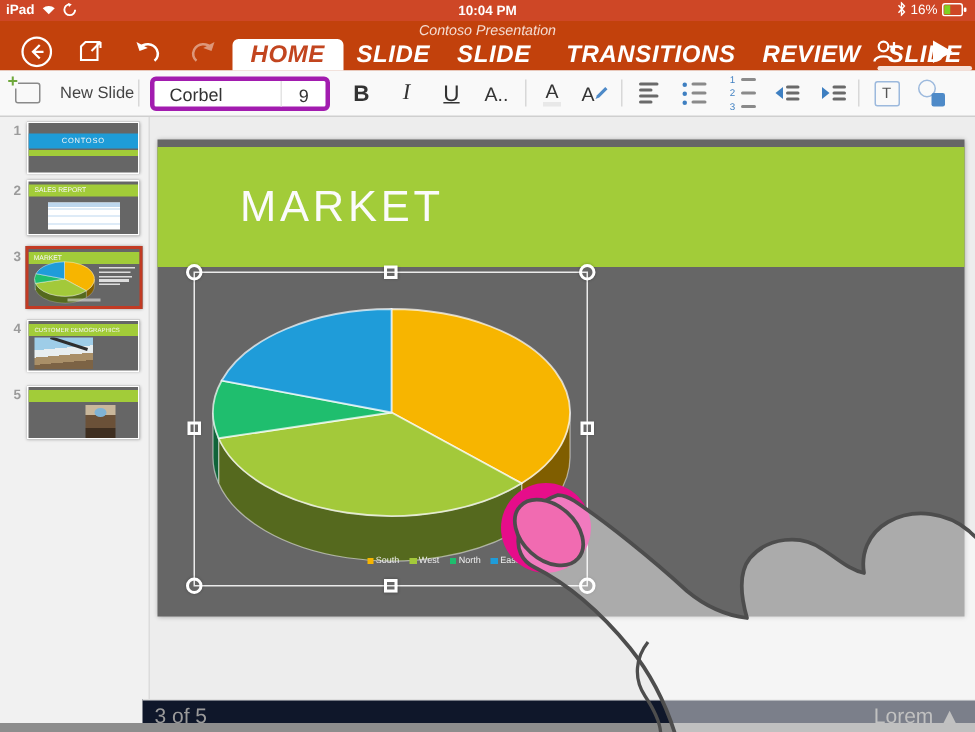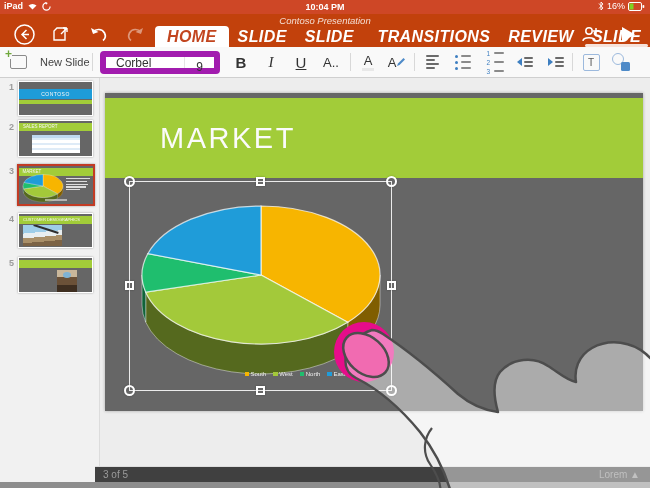--- a/index.html
+++ b/index.html
@@ -28,21 +28,21 @@
   .rib-icons-right { position:absolute; right:10px; top:8px; display:flex; align-items:center; gap:14px; }
 
   
   .toolbar { position:absolute; left:0; top:47px; width:650px; height:31px; background:#F9F9F9;
     border-bottom:1px solid #CFCFCF; }
   .tb-item { position:absolute; top:0; height:30px; display:flex; align-items:center; justify-content:center; }
   .tb-divider { position:absolute; top:6px; width:1px; height:18px; background:#D8D8D8; }
   .newslide { left:10px; gap:13px; font-size:11px; color:#444; }
   .ns-icon { width:17px; height:14px; border:1.5px solid #8a8a8a; border-radius:2px; position:relative; }
   .ns-icon:before { content:"+"; position:absolute; left:-6px; top:-7px; color:#6FA83C; font-size:12px; font-weight:bold; background:#F9F9F9; line-height:10px; }
-  .fontctl { left:100px; top:4px; width:120px; height:23px; border:6px solid #a21caf; border-radius:4px;
+  .fontctl { left:100px; top:4px; width:120px; height:23px; border:3px solid #a21caf; border-radius:4px;
     background:#fff; display:flex; font-size:12px; color:#333; }
   .fontname { flex:1; padding-left:10px; }
   .fontsize { width:30px; text-align:center; border-left:1px solid #E4E4E4; height:100%; line-height:21px; }
   .fmt { width:26px; font-size:15px; color:#333; }
   .icon-bars { display:flex; flex-direction:column; gap:2.5px; }
   .icon-bars i { display:block; height:1.6px; background:#6a6a6a; border-radius:1px; }
   .lrow { display:flex; align-items:center; gap:3px; }
   .lrow .dot { width:3px; height:3px; background:#3E7FC1; border-radius:50%; }
   .lrow .num { color:#3E7FC1; font-size:6.5px; font-style:normal; width:4px; }
   .lrow i { display:block; width:10px; height:1.6px; background:#8a8a8a; }
@@ -79,22 +79,22 @@
 
   
   .sel-frame { position:absolute; left:24px; top:88px; width:263px; height:210px;
     border:1.5px solid rgba(242,242,242,.95); }
   .h-c { position:absolute; width:11px; height:11px; border:2.5px solid #fff; border-radius:50%;
     box-shadow:0 0 2px rgba(0,0,0,.3); }
   .h-s { position:absolute; width:9px; height:9px; border:2.5px solid #fff;
     box-shadow:0 0 2px rgba(0,0,0,.3); }
 
   
-  .notesbar { position:absolute; left:95px; top:466px; width:555px; height:16px; background:#404040;
-    border-top:1px solid #DEDEDE; font-size:10px; color:#9a9a9a; }
+  .notesbar { position:absolute; left:95px; top:466px; width:555px; height:16px; background:#0f172a;
+    border-top:1px solid #DEDEDE; font-size:14px; color:#9a9a9a; }
   .page-indicator { position:absolute; left:8px; top:2px; }
   .notes-toggle { position:absolute; right:10px; top:2px; color:#8E8E8E; }
   .bottom-strip { position:absolute; left:0; top:482px; width:650px; height:6px; background:#8D8D8D; }
 
   .hand-overlay { position:absolute; left:0; top:0; width:650px; height:488px; pointer-events:none; z-index:50; }
 </style>
 </head>
 <body>
 
 <div class="statusbar">

